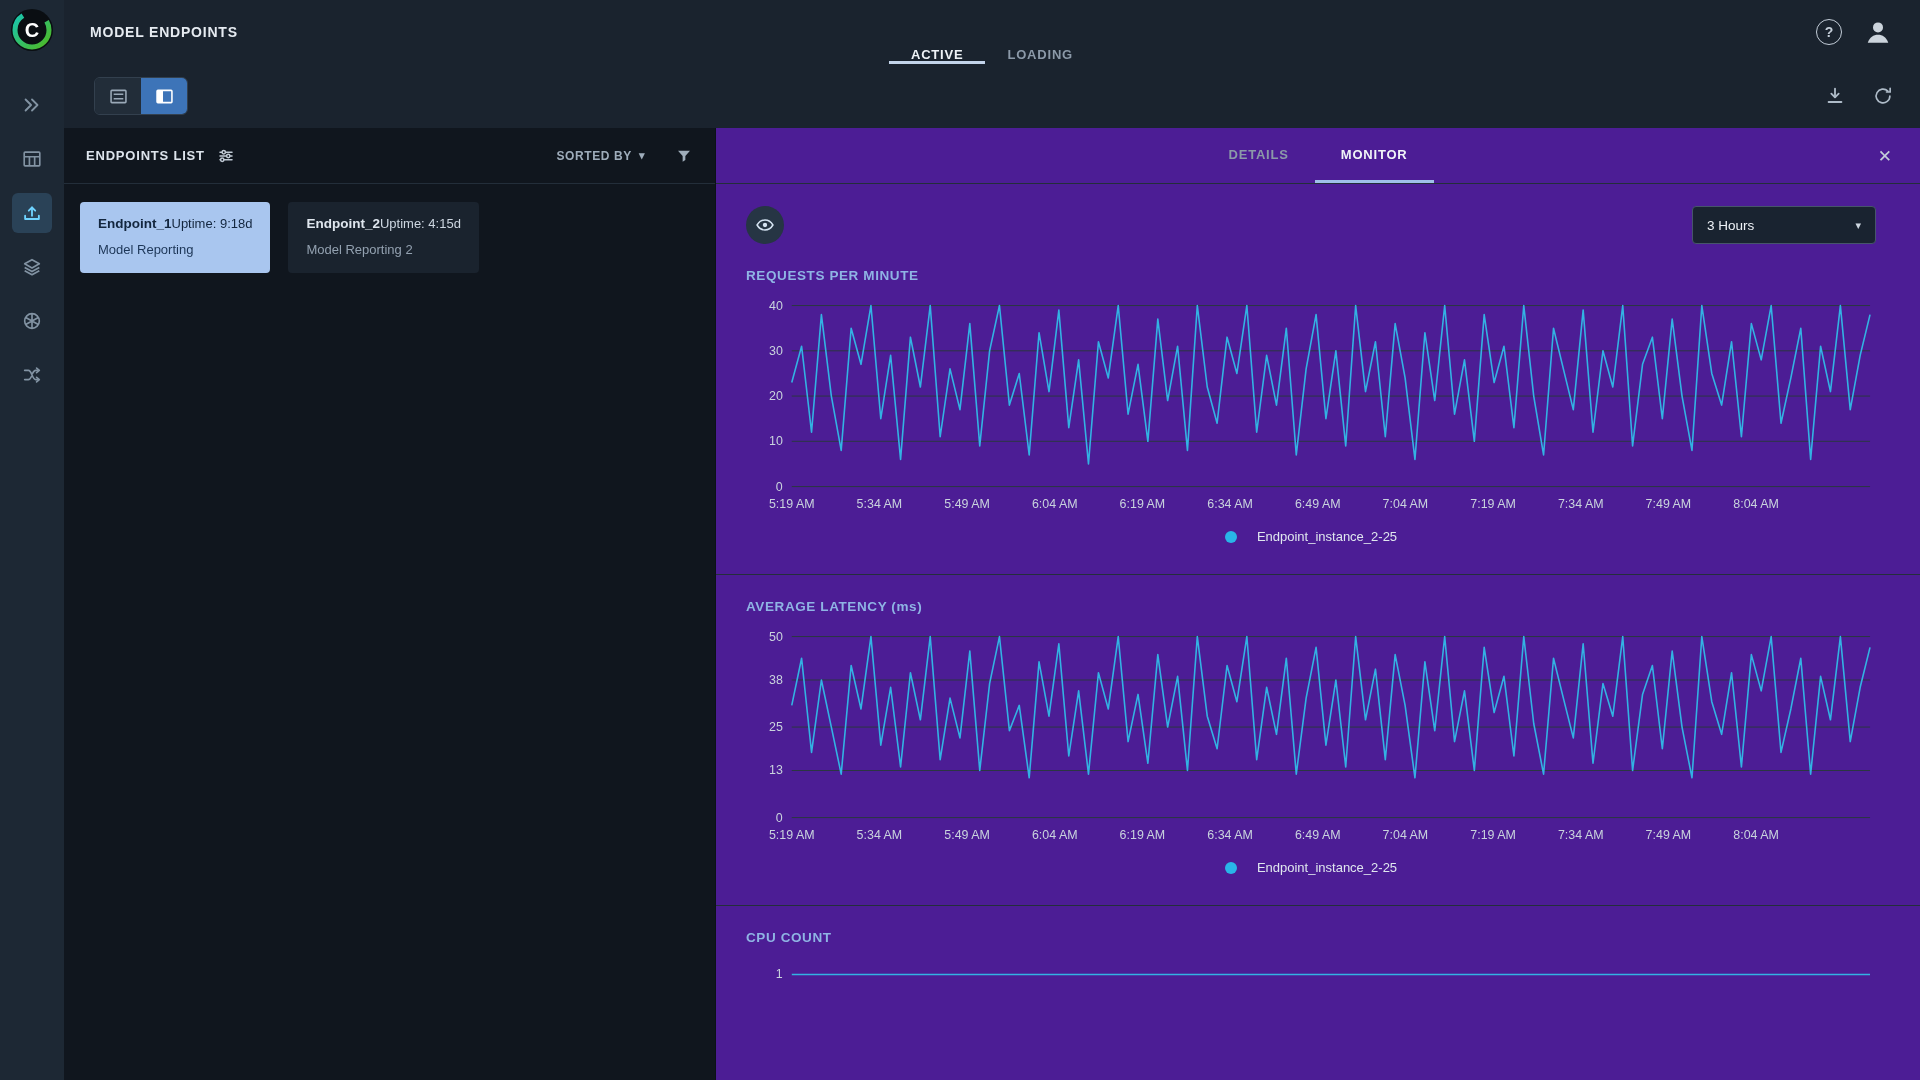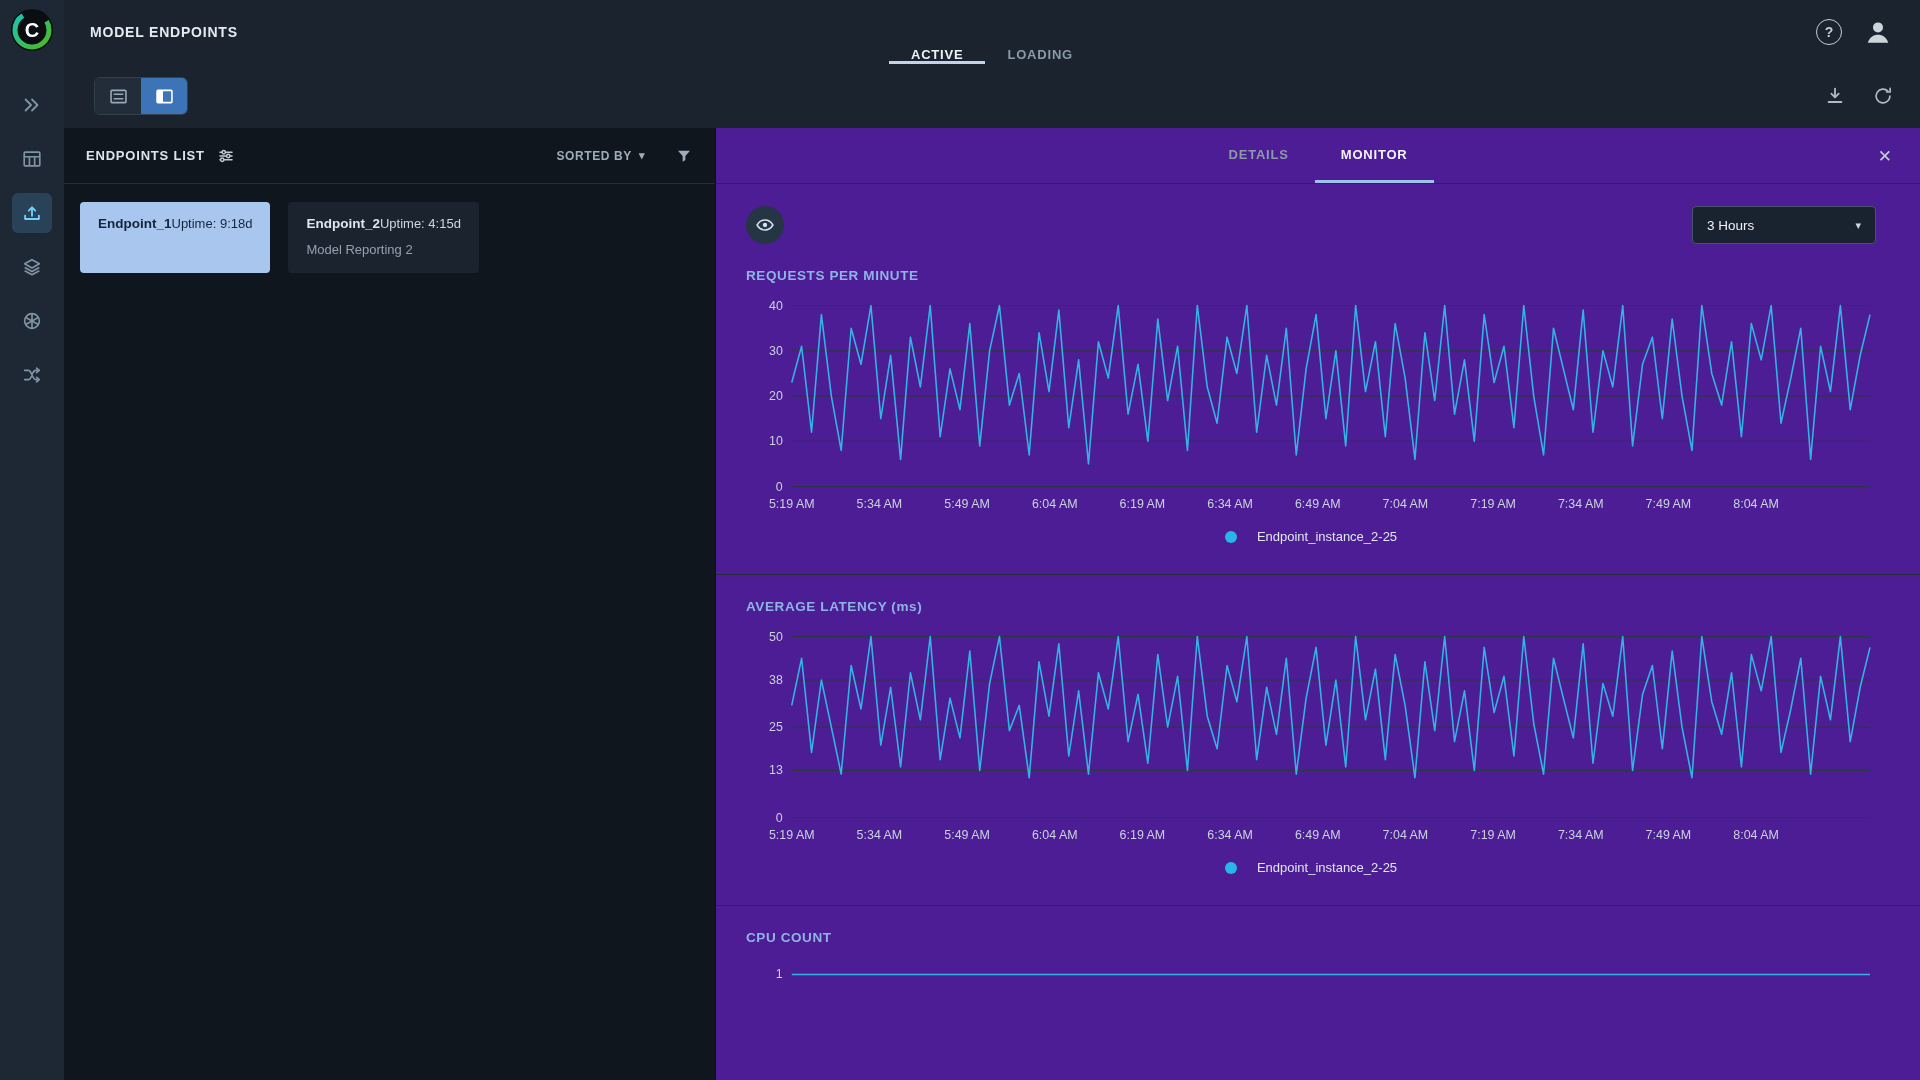--- a/index.html
+++ b/index.html
@@ -214,20 +214,21 @@
                 <path d="M4 5h16l-6.2 7v5.2l-3.6 2.3V12z"></path>
               </svg>
           </span>
         </div>
         <div class="list">
           <div class="endpoint-item selected">
             <div class="ep-row1">
               <span class="ep-name">Endpoint_1</span>
               <span class="ep-uptime">Uptime: 9:18d</span>
             </div>
+            <div class="ep-sub">Model Reporting</div>
           </div>
           <div class="endpoint-item">
             <div class="ep-row1">
               <span class="ep-name">Endpoint_2</span>
               <span class="ep-uptime">Uptime: 4:15d</span>
             </div>
             <div class="ep-sub">Model Reporting 2</div>
           </div>
         </div>
       </section>

